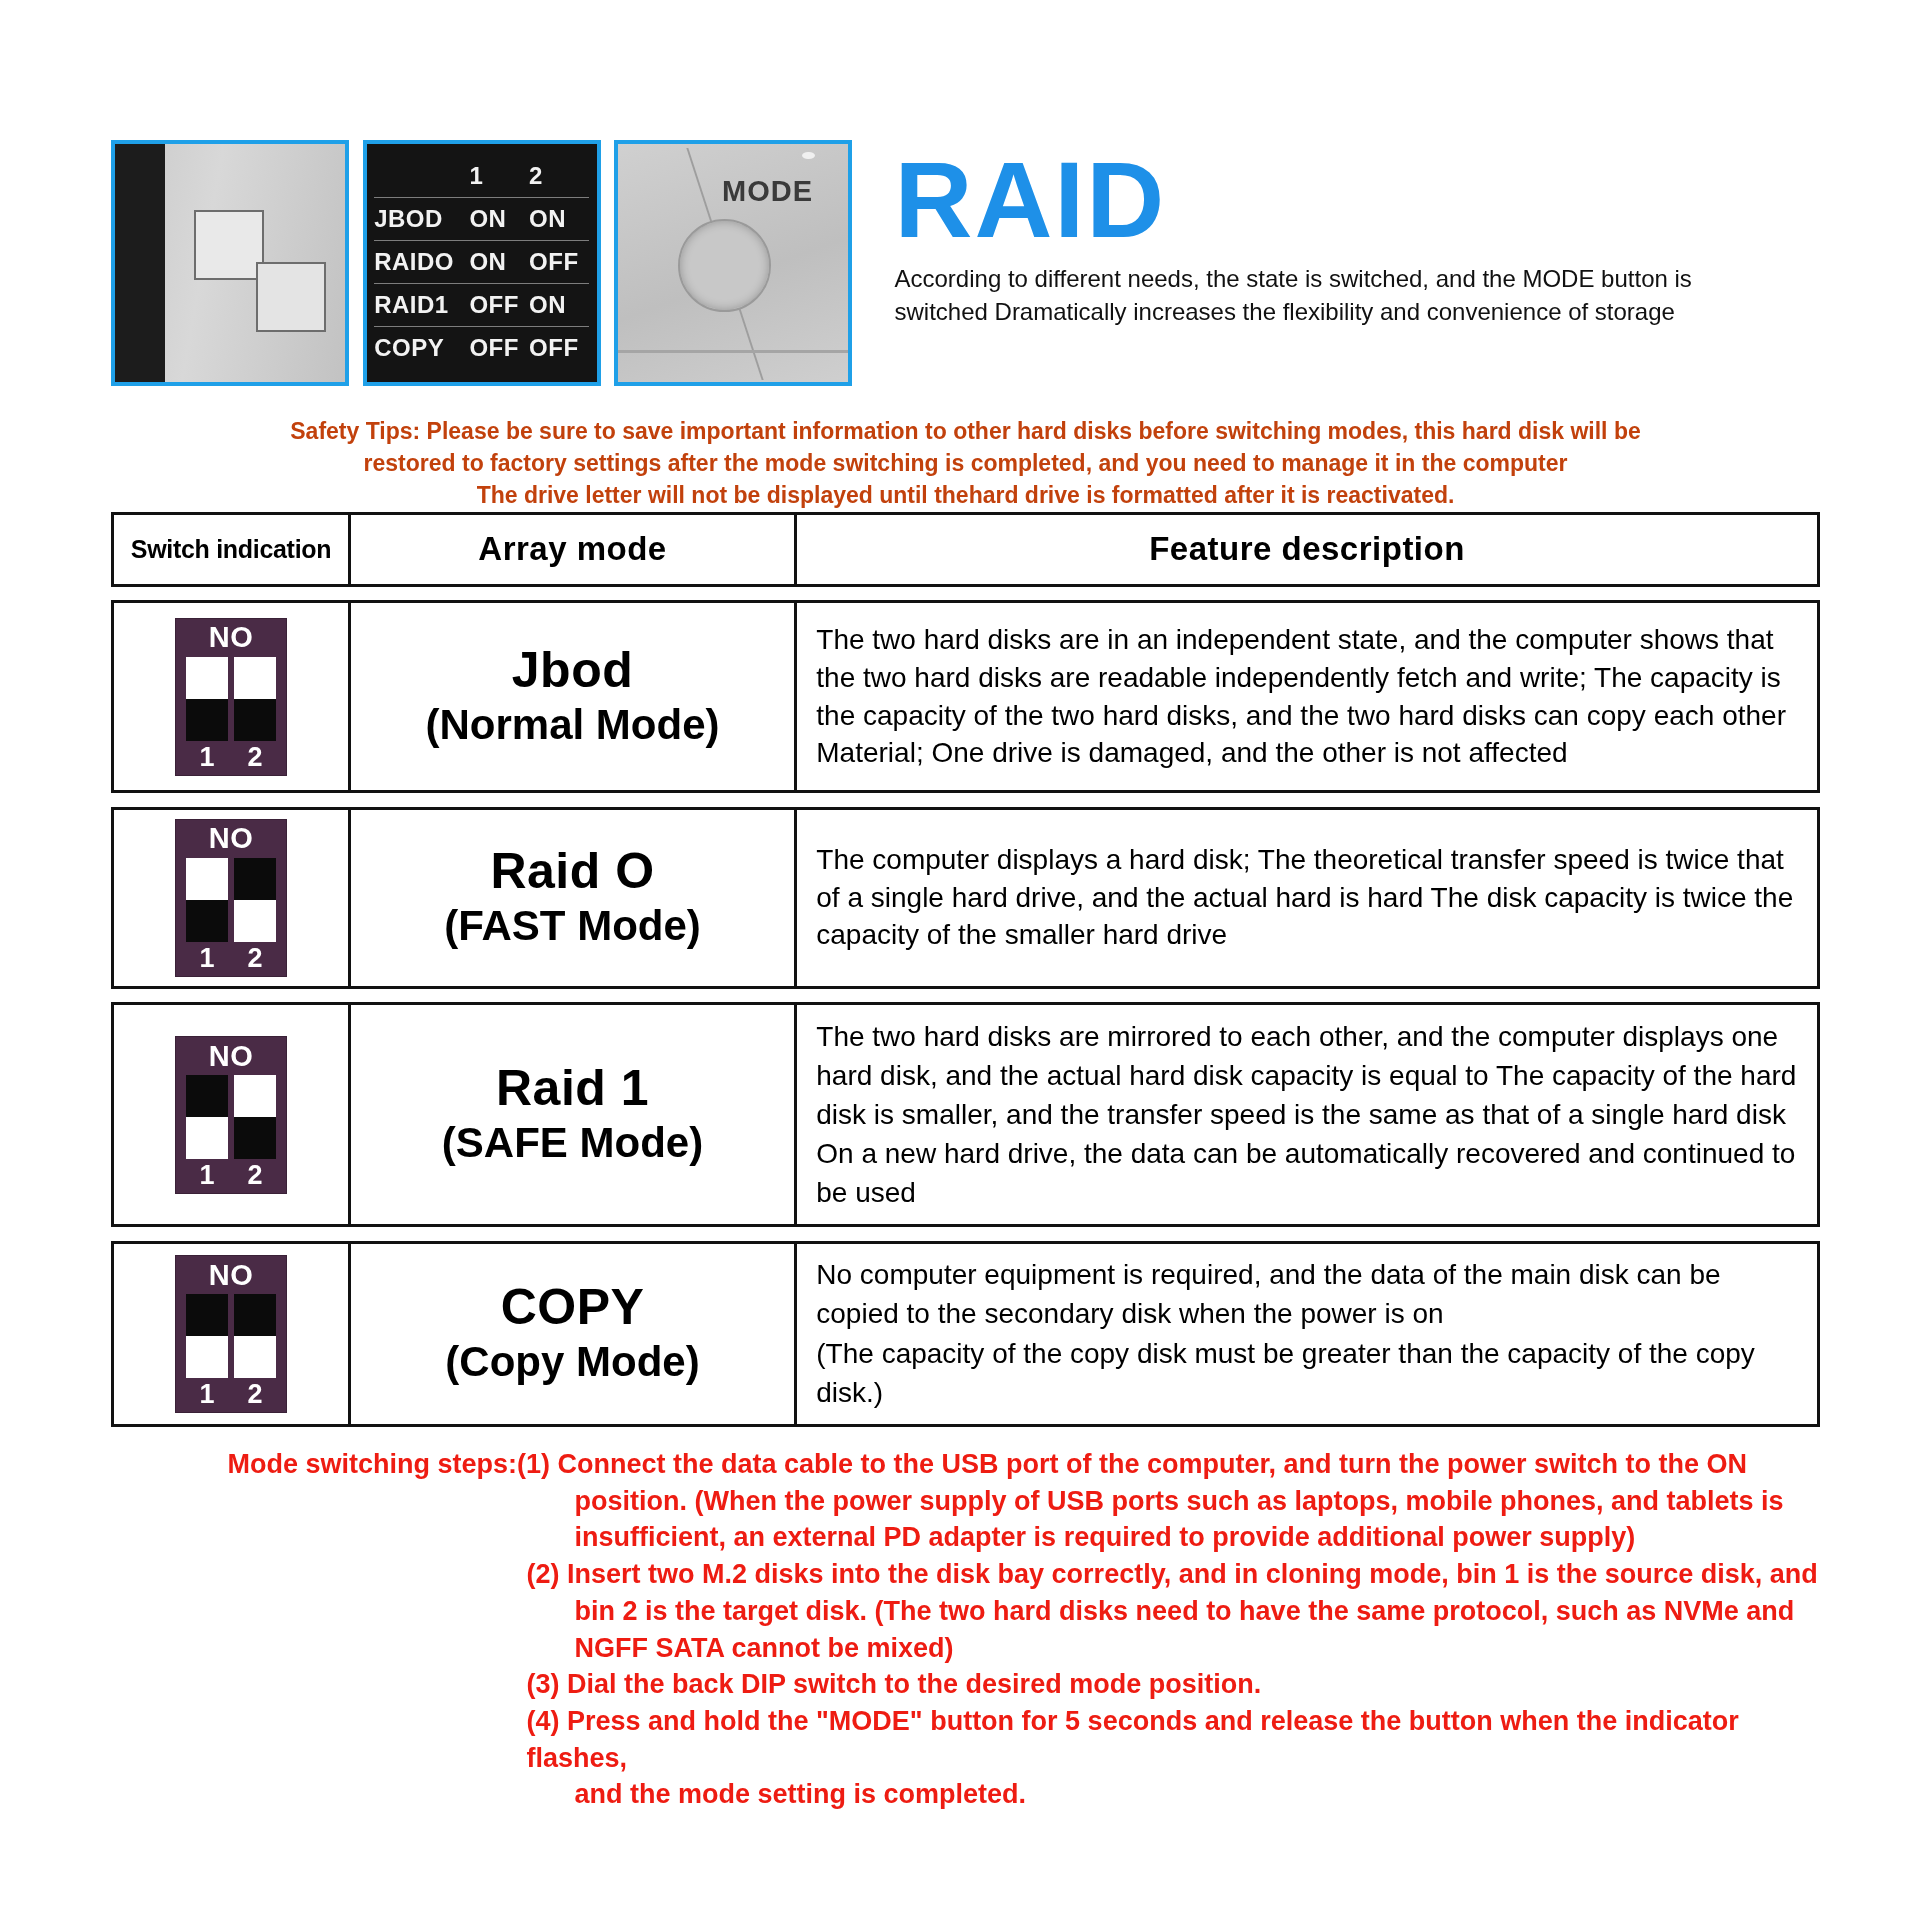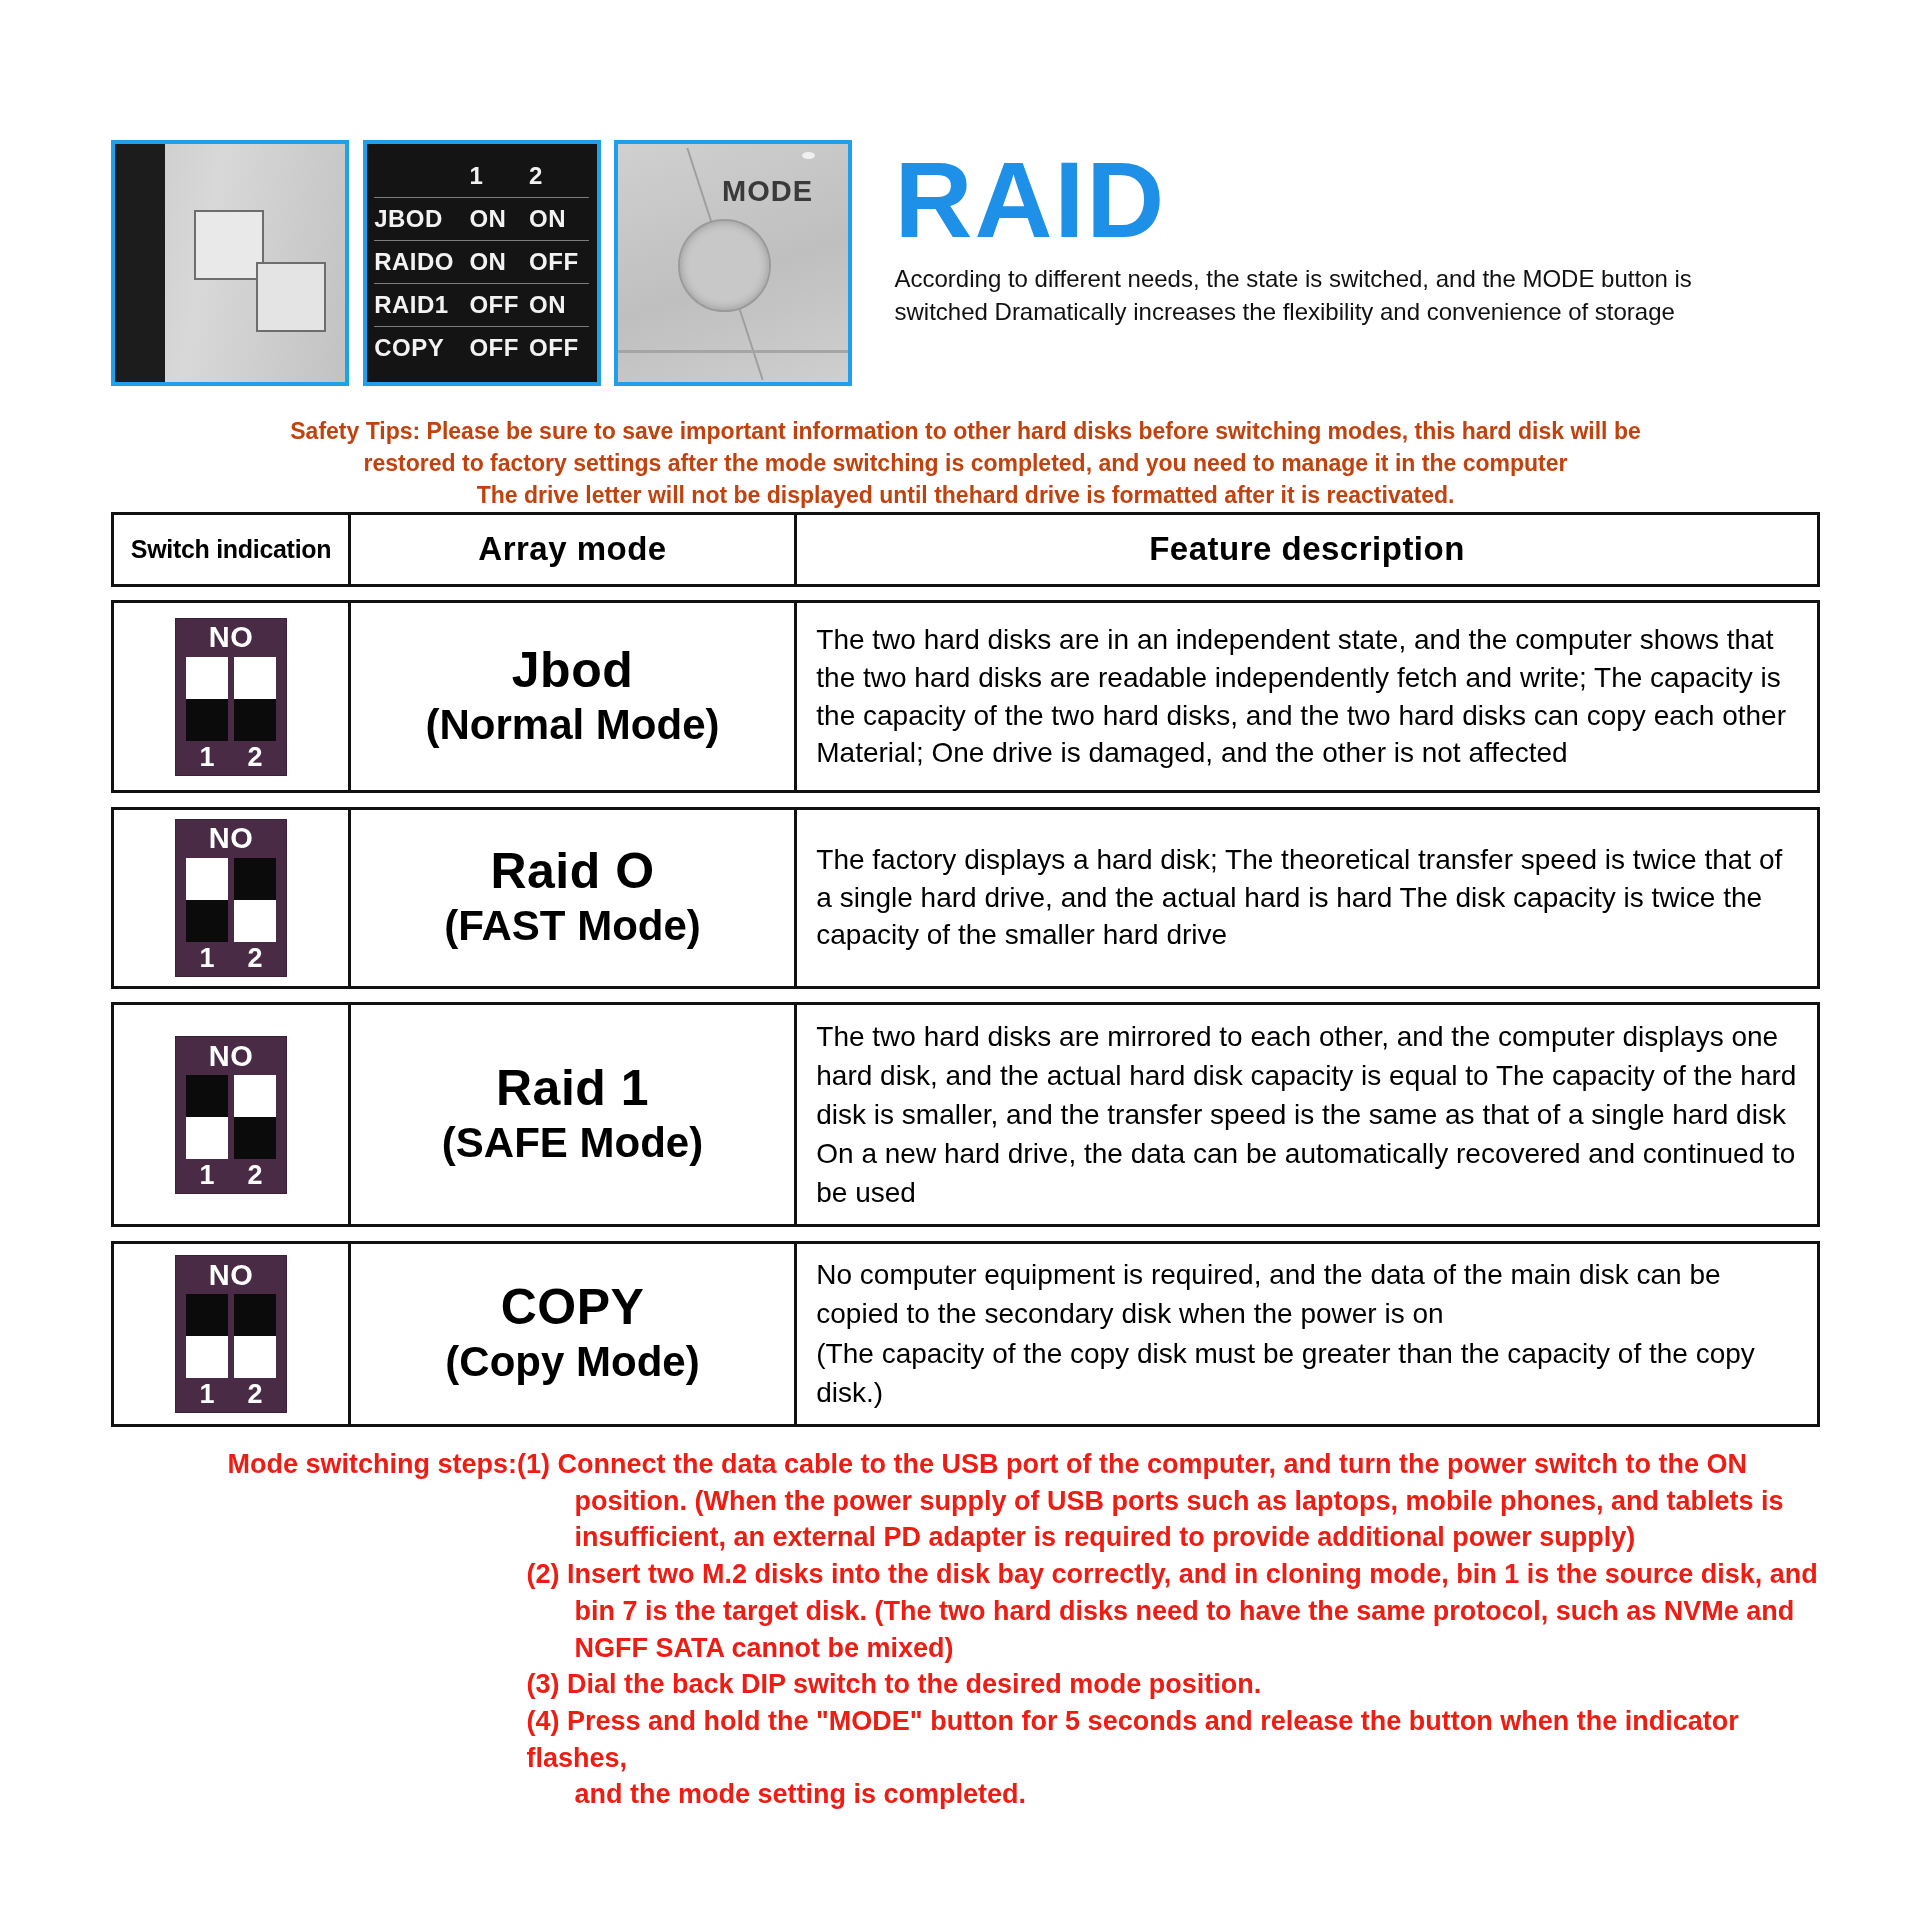--- a/index.html
+++ b/index.html
@@ -445,21 +445,21 @@
           <span>1</span>
           <span>2</span>
         </div>
       </div>
     </div>
     <div class="col-mode">
       <div class="mode-name">Raid O</div>
       <div class="mode-sub">(FAST Mode)</div>
     </div>
     <div class="col-desc">
-      <div class="desc-lg">The factory displays a hard disk; The theoretical transfer speed is twice that of a single hard drive, and the actual hard is hard The disk capacity is twice the capacity of the smaller hard drive</div>
+      <div class="desc-lg">The computer displays a hard disk; The theoretical transfer speed is twice that of a single hard drive, and the actual hard is hard The disk capacity is twice the capacity of the smaller hard drive</div>
     </div>
   </div>
 
   <div class="row-box" style="min-height:193px;">
     <div class="col-sw">
       <div class="dip">
         <div class="no">NO</div>
         <div class="cells">
           <div class="col">
             <div class="half black"></div>
@@ -513,21 +513,21 @@
       <div class="desc-sm" style="white-space:pre-line;">No computer equipment is required, and the data of the main disk can be copied to the secondary disk when the power is on
 (The capacity of the copy disk must be greater than the capacity of the copy disk.)</div>
     </div>
   </div>
 
   <div class="steps">
     <div class="lead">Mode switching steps:(1) Connect the data cable to the USB port of the computer, and turn the power switch to the ON</div>
     <div class="body-indent">position. (When the power supply of USB ports such as laptops, mobile phones, and tablets is</div>
     <div class="body-indent">insufficient, an external PD adapter is required to provide additional power supply)</div>
     <div class="s-indent">(2) Insert two M.2 disks into the disk bay correctly, and in cloning mode, bin 1 is the source disk, and</div>
-    <div class="body-indent">bin 7 is the target disk. (The two hard disks need to have the same protocol, such as NVMe and</div>
+    <div class="body-indent">bin 2 is the target disk. (The two hard disks need to have the same protocol, such as NVMe and</div>
     <div class="body-indent">NGFF SATA cannot be mixed)</div>
     <div class="s-indent">(3) Dial the back DIP switch to the desired mode position.</div>
     <div class="s-indent">(4) Press and hold the "MODE" button for 5 seconds and release the button when the indicator flashes,</div>
     <div class="body-indent">and the mode setting is completed.</div>
   </div>
 
 </div>
 
 
 </body></html>

